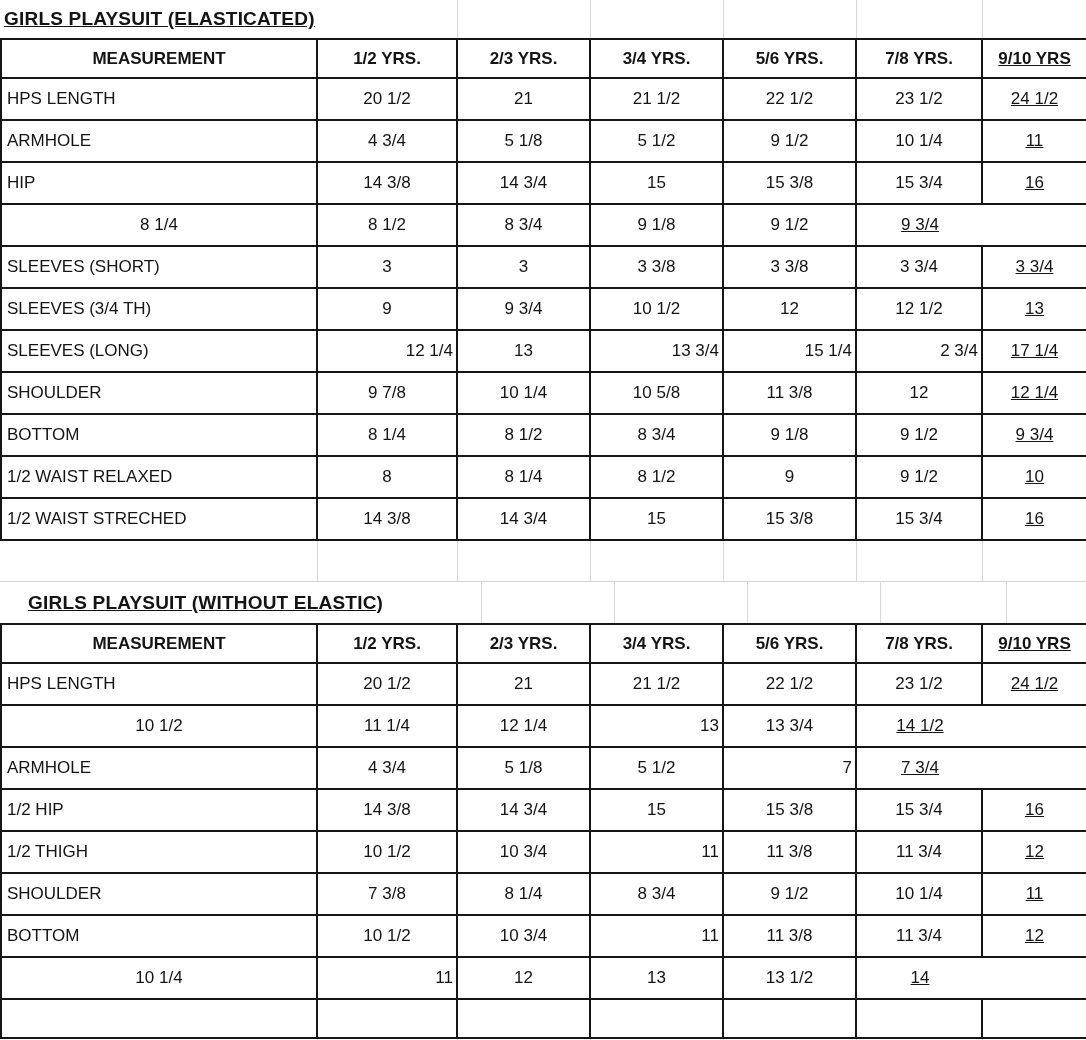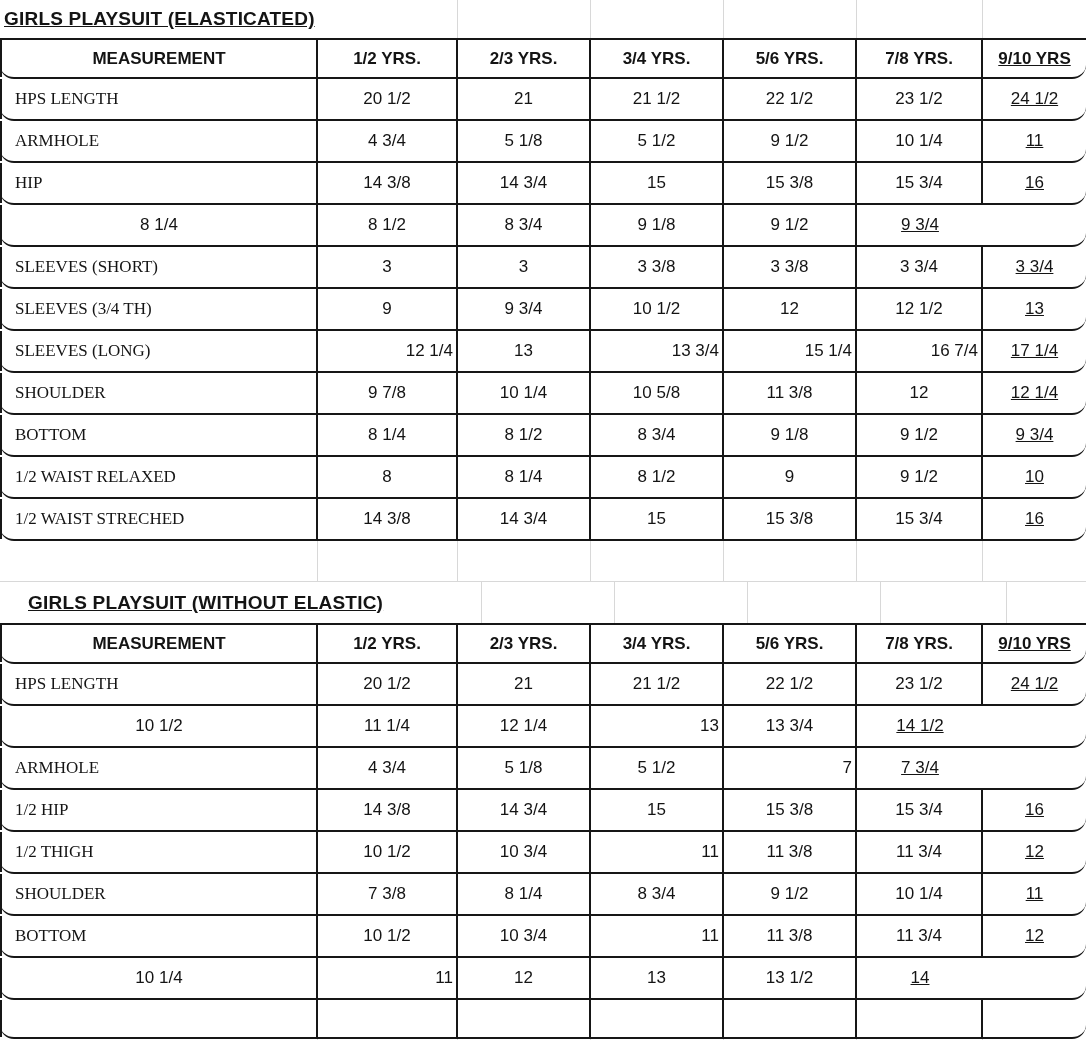--- a/index.html
+++ b/index.html
@@ -30,34 +30,34 @@
   .title-text {
     font-size: 19px; font-weight: bold; text-decoration: underline;
     padding-left: 4px; white-space: nowrap; letter-spacing: .2px;
   }
   .gap-row { height: 41px; border-bottom: 1px solid #d8d8d8; }
   .title-row2 { height: 41px; margin-left: 24px; }
   .bottom-strip { height: 5px; }
 
   
   .tbl { border-top: 2px solid #161616; }
-  .tbl .row { border-bottom: 2px solid #161616; height: 42px; border-radius: 14px; }
+  .tbl .row { border-bottom: 2px solid #161616; height: 42px; }
   .tbl .row.header { height: 39px; }
   .tbl .row.empty-r { height: 39px; }
   .tbl .cell {
     height: 100%;
     border-right: 2px solid #161616;
     display: flex; align-items: center; justify-content: center;
     font-size: 17px;
     overflow: hidden; white-space: nowrap;
   }
   .tbl .cell:first-child { border-left: 2px solid #161616; }
   .tbl .cell:last-child { border-right: none; text-decoration: underline; }
   .tbl .row.header .cell { font-weight: bold; }
-  .tbl .cell.label { justify-content: flex-start; padding-left: 13px; font-family: Liberation Serif, serif; }
+  .tbl .cell.label { justify-content: flex-start; padding-left: 5px; }
   .tbl .cell.right { justify-content: flex-end; padding-right: 3px; }
 </style>
 </head>
 <body>
 
 <div class="sheet">
 
   <div class="cols grid-row title-row">
     <div class="gcell span2">
       <span class="title-text">GIRLS PLAYSUIT (ELASTICATED)</span>
@@ -131,21 +131,21 @@
         <div class="cell">12</div>
         <div class="cell">12 1/2</div>
         <div class="cell">13</div>
       </div>
       <div class="cols row">
         <div class="cell label">SLEEVES (LONG)</div>
         <div class="cell right">12 1/4</div>
         <div class="cell">13</div>
         <div class="cell right">13 3/4</div>
         <div class="cell right">15 1/4</div>
-        <div class="cell right">16 7/4</div>
+        <div class="cell right">2 3/4</div>
         <div class="cell">17 1/4</div>
       </div>
       <div class="cols row">
         <div class="cell label">SHOULDER</div>
         <div class="cell">9 7/8</div>
         <div class="cell">10 1/4</div>
         <div class="cell">10 5/8</div>
         <div class="cell">11 3/8</div>
         <div class="cell">12</div>
         <div class="cell">12 1/4</div>

